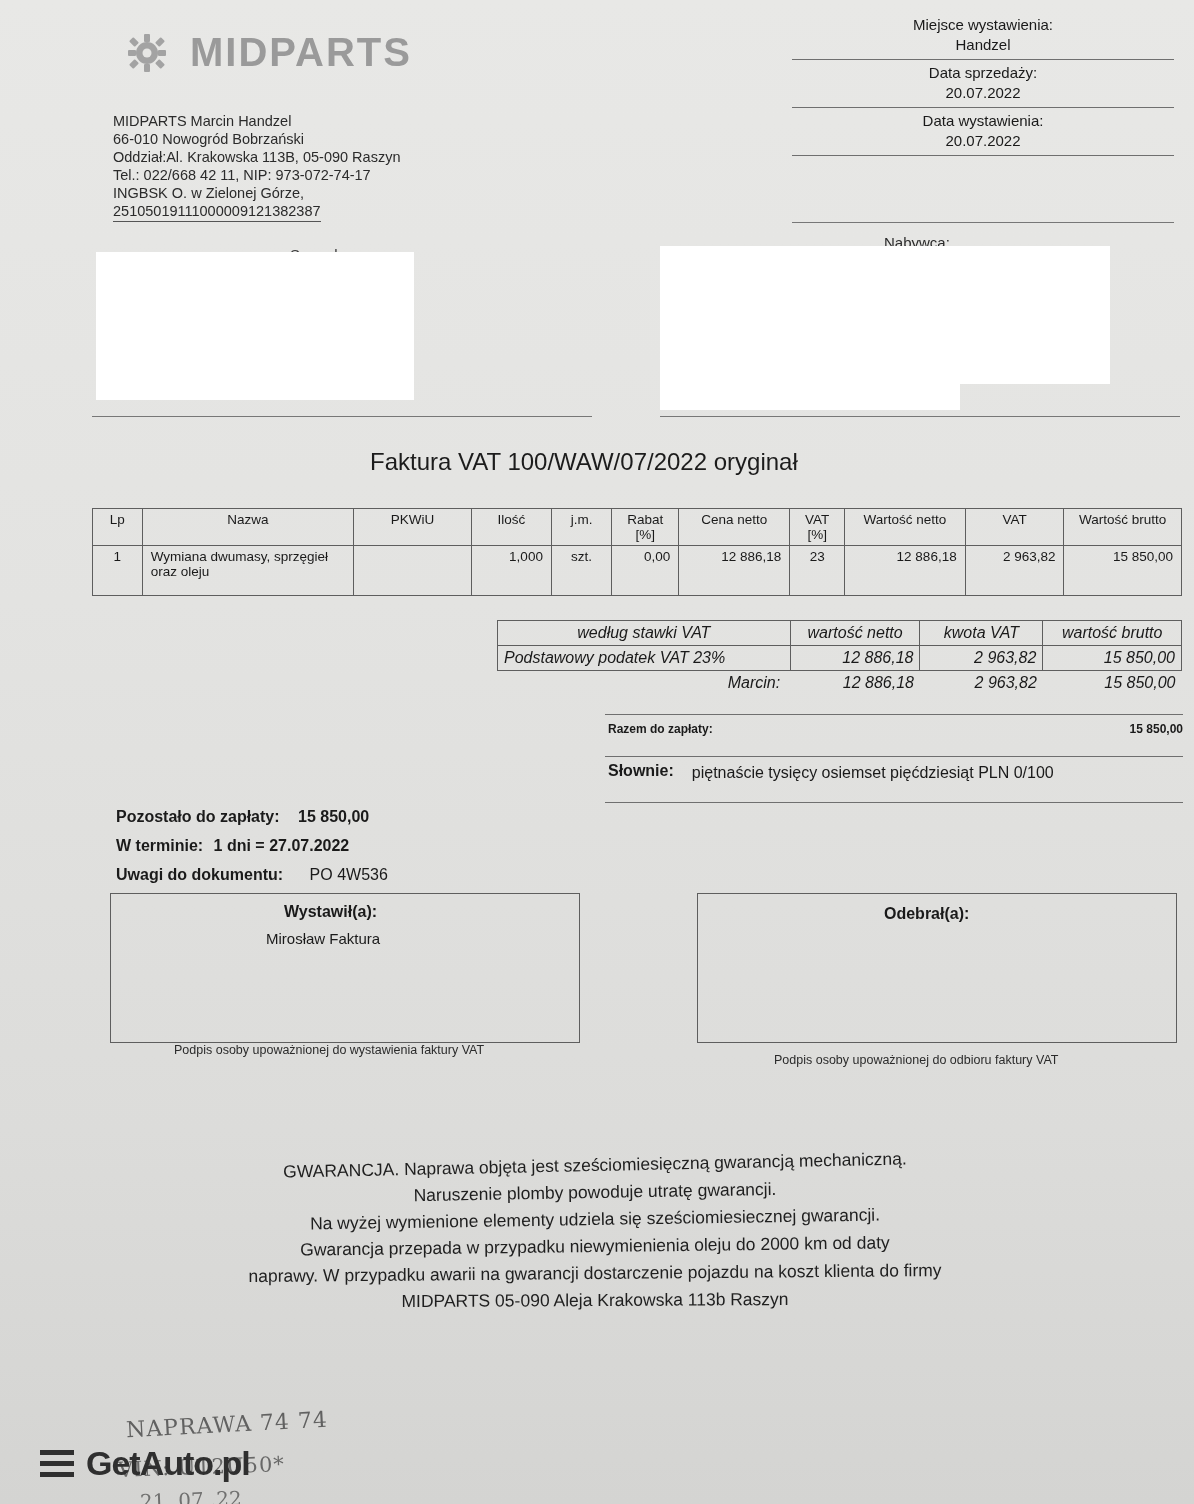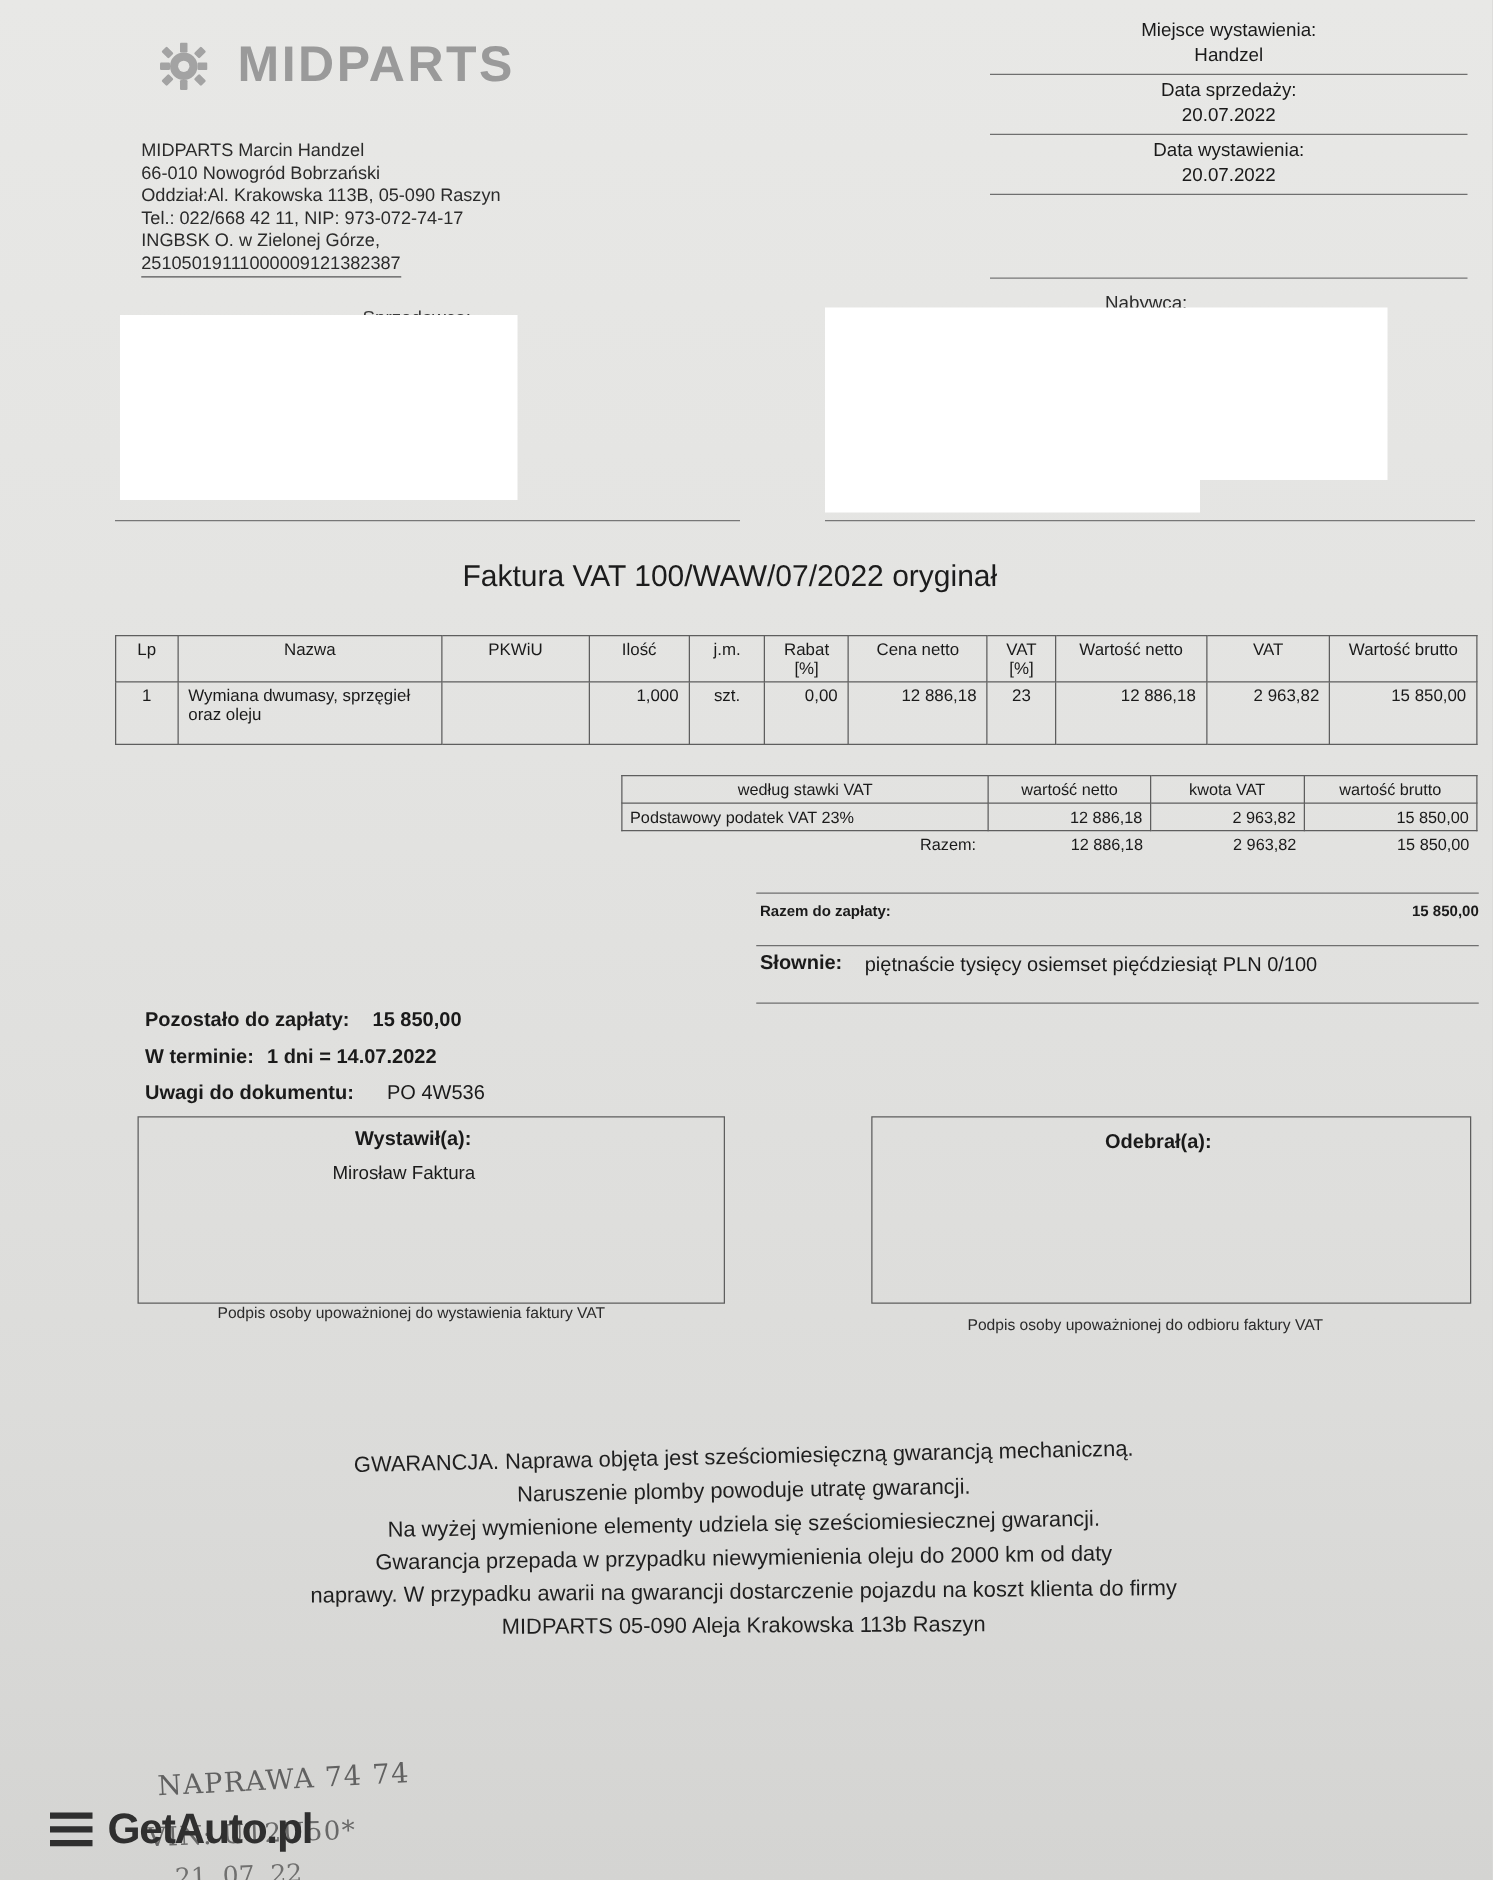--- a/index.html
+++ b/index.html
@@ -53,21 +53,21 @@
   table{border-collapse:collapse;}
   .items{
     position:absolute;left:92px;top:508px;width:1090px;font-size:13.5px;
   }
   .items th,.items td{border:1px solid #5e5e5e;padding:3px 8px;vertical-align:top;}
   .items th{font-weight:normal;text-align:center;line-height:15px;}
   .items td.num{text-align:right;}
   .items td.ctr{text-align:center;}
   
   .vatsum{
-    position:absolute;left:497px;top:620px;width:685px;font-size:13px;
+    position:absolute;left:497px;top:620px;width:685px;font-size:16px;font-style:italic;
   }
   .vatsum th,.vatsum td{border:1px solid #5e5e5e;padding:3px 6px;}
   .vatsum th{font-weight:normal;text-align:center;}
   .vatsum td.num{text-align:right;}
   .vatsum tr.total td{border:none;text-align:right;}
   .vatsum tr.total td.lbl{text-align:right;padding-right:10px;}
   
   .payline{position:absolute;left:605px;top:714px;width:578px;border-top:1px solid #6f6f6f;}
   .payrow{position:absolute;left:608px;top:722px;width:575px;display:flex;justify-content:space-between;
           font-size:12px;font-weight:bold;}
@@ -227,21 +227,21 @@
       </tr>
     </thead>
     <tbody>
       <tr>
         <td>Podstawowy podatek VAT 23%</td>
         <td class="num">12 886,18</td>
         <td class="num">2 963,82</td>
         <td class="num">15 850,00</td>
       </tr>
       <tr class="total">
-        <td class="lbl">Razem:</td>
+        <td class="lbl">Marcin:</td>
         <td>12 886,18</td>
         <td>2 963,82</td>
         <td>15 850,00</td>
       </tr>
     </tbody>
   </table>
 
   <div class="payline"></div>
   <div class="payrow">
     <span>Razem do zapłaty:</span>
@@ -254,21 +254,21 @@
   </div>
   <div class="words-bottom"></div>
 
   <div class="leftinfo">
     <div>
       <span>Pozostało do zapłaty:</span>
       <span style="margin-left:14px;">15 850,00</span>
     </div>
     <div>
       <span>W terminie:</span>
-      <span style="margin-left:6px;">1 dni = 14.07.2022</span>
+      <span style="margin-left:6px;">1 dni = 27.07.2022</span>
     </div>
     <div>
       <span>Uwagi do dokumentu:</span>
       <span class="reg" style="margin-left:22px;">PO 4W536</span>
     </div>
   </div>
 
   <div class="sigbox sig-left"></div>
   <div class="sig-title" style="left:284px;top:903px;">Wystawił(a):</div>
   <div class="sig-name" style="left:266px;top:930px;">Mirosław Faktura</div>

